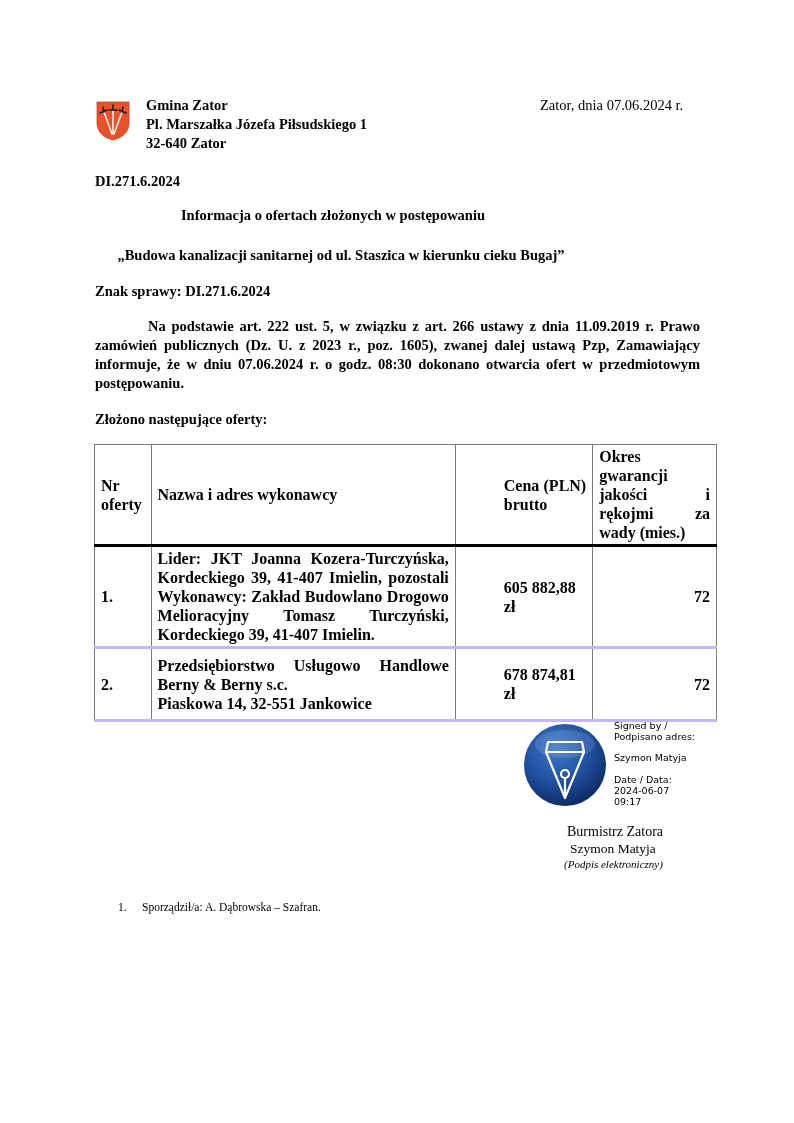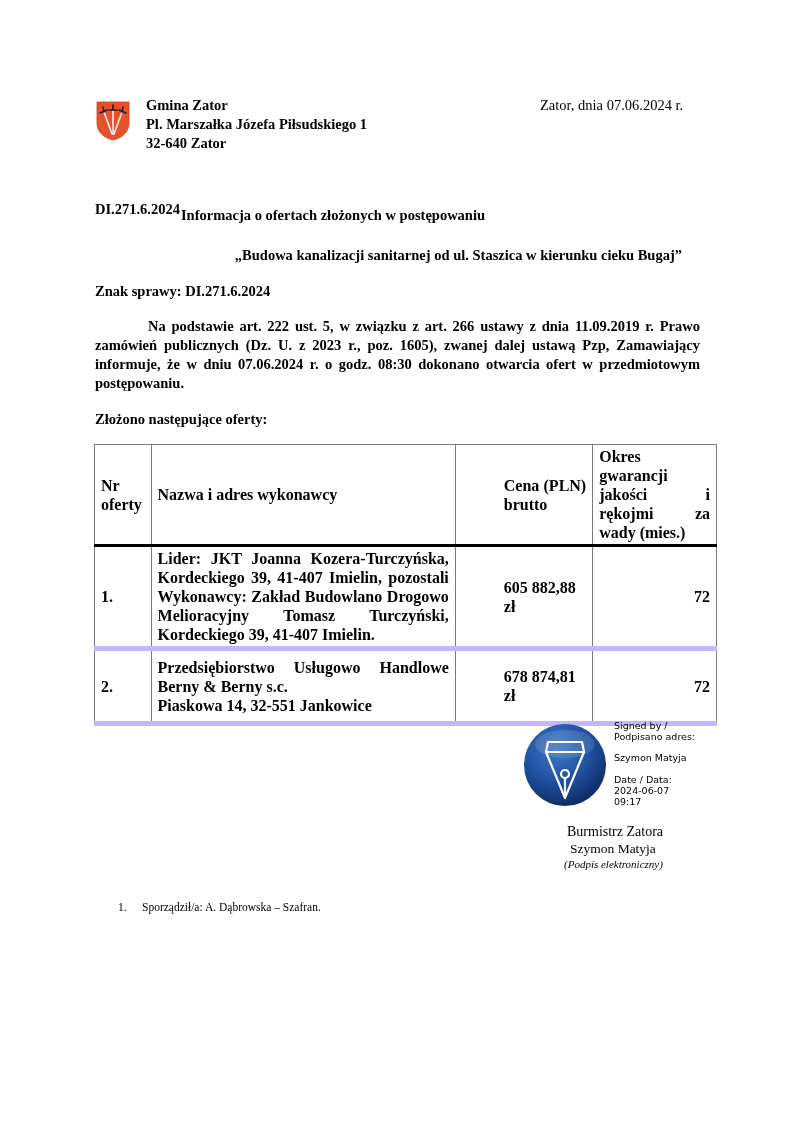--- a/index.html
+++ b/index.html
@@ -4,32 +4,32 @@
 <style>
   html, body { margin: 0; padding: 0; background: #ffffff; }
   body { width: 794px; height: 1123px; position: relative; overflow: hidden; color: #000; font-family: "Liberation Serif", serif; }
   .abs { position: absolute; }
 
   #crest { left: 96px; top: 101px; width: 34px; height: 40px; }
   .hdr-line { left: 146px; font-size: 14.5px; font-weight: bold; line-height: 20px; white-space: nowrap; }
   #date { left: 540px; top: 95px; font-size: 14.5px; line-height: 20px; white-space: nowrap; }
 
   .txt { font-size: 14.5px; line-height: 19px; }
-  #ref-top { left: 95px; top: 172px; font-weight: bold; margin-top: 28px; }
+  #ref-top { left: 95px; top: 172px; font-weight: bold; }
   #title { left: 0; width: 666px; top: 206px; text-align: center; font-weight: bold; }
-  #subject { left: 0; width: 682px; top: 246px; text-align: right; font-weight: bold; }
+  #subject { left: 0; width: 682px; top: 246px; text-align: center; font-weight: bold; }
   #case { left: 95px; top: 282px; font-weight: bold; }
   #body-para { left: 95px; top: 317px; width: 605px; font-weight: bold; text-align: justify; text-indent: 53px; line-height: 19px; }
   #offers-label { left: 95px; top: 410px; font-weight: bold; }
 
   table#offers { position: absolute; left: 94px; top: 444px; width: 623px; border-collapse: collapse; font-size: 16px; font-weight: bold; line-height: 19px; }
   #offers td, #offers th { border: 1px solid #7a7a7a; padding: 2px 6px; vertical-align: middle; font-weight: bold; }
   #offers th { text-align: left; }
   #offers thead tr th { border-bottom: 3px solid #000; }
-  #offers tbody tr td { border-bottom: 5px solid #c4b5fd; }
+  #offers tbody tr td { border-bottom: 3px solid #c4b5fd; }
   #offers .c1 { width: 44px; }
   #offers .c2 { width: 321px; text-align: justify; text-align-last: left; }
   #offers .c3 { width: 89px; padding-left: 48px; }
   #offers .c4 { width: 118px; }
   #offers td.num { text-align: right; font-family: Liberation Serif, serif; }
   #offers td.nr { text-align: left; }
   #offers th.c3, #offers th.c4 { text-align: justify; text-align-last: left; }
   .jl { display: block; text-align: justify; text-align-last: justify; }
 
   #sig-icon { left: 522px; top: 722px; width: 86px; height: 86px; }

